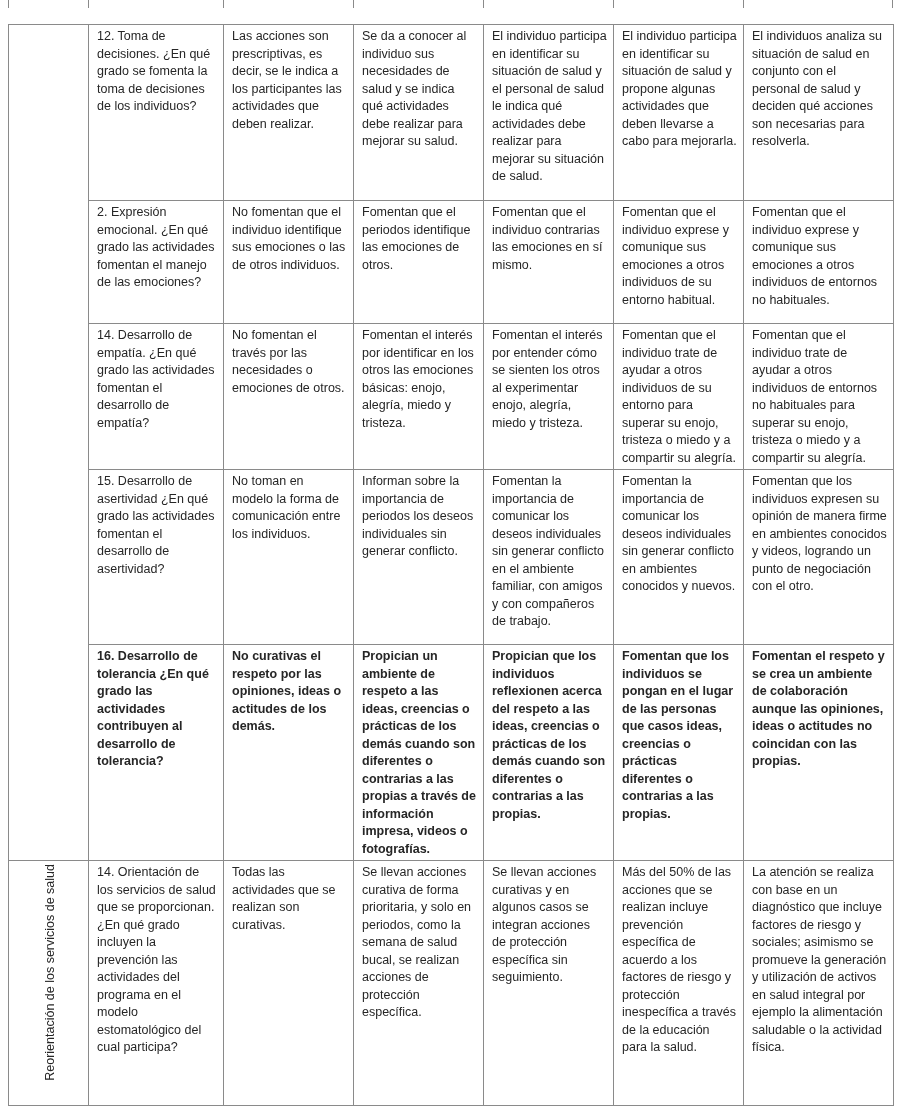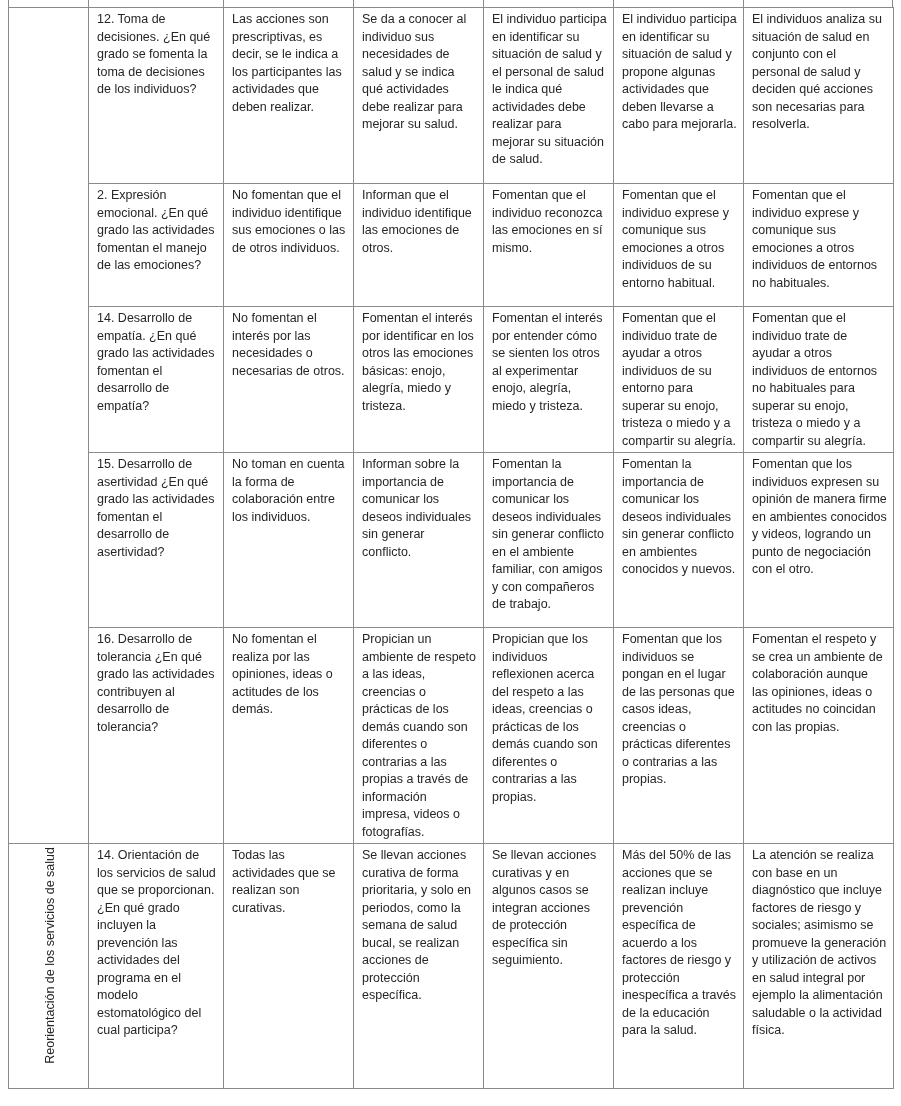--- a/index.html
+++ b/index.html
@@ -15,21 +15,21 @@
     overflow: hidden;
   }
   
   .stub {
     position: absolute;
     top: 0; width: 1px; height: 8px;
     background: #8a8a8a;
   }
   table.rubric {
     position: absolute;
-    left: 8px; top: 7px;
+    left: 8px; top: 24px;
     width: 885px;
     border-collapse: collapse;
     table-layout: fixed;
   }
   table.rubric td {
     border: 1px solid #8a8a8a;
     vertical-align: top;
     padding: 3px 6px 2px 8px;
     font-size: 12.5px;
     line-height: 17.5px;
@@ -42,21 +42,21 @@
     transform: rotate(180deg);
     white-space: nowrap;
     font-size: 12.5px;
     line-height: 14px;
     color: #262626;
   }
   tr.r12 { height: 176px; }
   tr.r13 { height: 123px; }
   tr.r14 { height: 124px; }
   tr.r15 { height: 175px; margin-left: 12px; }
-  tr.r16 { height: 212px; }
+  tr.r16 { height: 212px; font-weight: bold; }
   tr.r17 { height: 245px; }
 </style>
 </head>
 <body>
 
 <div class="page">
 
   <div class="stub" style="left:8px"></div>
   <div class="stub" style="left:88px"></div>
   <div class="stub" style="left:223px"></div>
@@ -82,44 +82,44 @@
         <td>12. Toma de decisiones. ¿En qué grado se fomenta la toma de decisiones de los individuos?</td>
         <td>Las acciones son prescriptivas, es decir, se le indica a los participantes las actividades que deben realizar.</td>
         <td>Se da a conocer al individuo sus necesidades de salud y se indica qué actividades debe realizar para mejorar su salud.</td>
         <td>El individuo participa en identificar su situación de salud y el personal de salud le indica qué actividades debe realizar para mejorar su situación de salud.</td>
         <td>El individuo participa en identificar su situación de salud y propone algunas actividades que deben llevarse a cabo para mejorarla.</td>
         <td>El individuos analiza su situación de salud en conjunto con el personal de salud y deciden qué acciones son necesarias  para resolverla.</td>
       </tr>
       <tr class="r13">
         <td>2. Expresión emocional. ¿En qué grado las actividades fomentan el manejo de las emociones?</td>
         <td>No fomentan que el individuo identifique sus emociones o las de otros individuos.</td>
-        <td>Informan que el individuo identifique las emociones de otros.</td>
-        <td>Fomentan que el individuo reconozca las emociones en sí mismo.</td>
+        <td>Fomentan que el periodos identifique las emociones de otros.</td>
+        <td>Fomentan que el individuo contrarias las emociones en sí mismo.</td>
         <td>Fomentan que el individuo exprese y comunique sus emociones  a otros individuos de su entorno habitual.</td>
         <td>Fomentan que el individuo exprese y comunique sus emociones a otros individuos de entornos no habituales.</td>
       </tr>
       <tr class="r14">
         <td>14. Desarrollo de empatía. ¿En qué grado las actividades fomentan el desarrollo de empatía?</td>
-        <td>No fomentan el interés por las necesidades o necesarias de otros.</td>
+        <td>No fomentan el través por las necesidades o emociones de otros.</td>
         <td>Fomentan el interés por identificar en los otros las emociones básicas: enojo, alegría, miedo y tristeza.</td>
         <td>Fomentan el interés por entender cómo se sienten los otros al experimentar enojo, alegría, miedo y tristeza.</td>
         <td>Fomentan que el individuo trate de ayudar a otros individuos de su entorno para superar su enojo, tristeza o miedo y a compartir su alegría.</td>
         <td>Fomentan que el individuo trate de ayudar a otros individuos de entornos no habituales para superar su enojo, tristeza o miedo y a compartir su alegría.</td>
       </tr>
       <tr class="r15">
         <td>15. Desarrollo de asertividad ¿En qué grado las actividades fomentan el desarrollo de asertividad?</td>
-        <td>No toman en cuenta la forma de colaboración entre los individuos.</td>
-        <td>Informan sobre la importancia de comunicar los deseos individuales sin generar conflicto.</td>
+        <td>No toman en modelo la forma de comunicación entre los individuos.</td>
+        <td>Informan sobre la importancia de periodos los deseos individuales sin generar conflicto.</td>
         <td>Fomentan la importancia de comunicar los deseos individuales sin generar conflicto en el ambiente familiar, con amigos y con compañeros de trabajo.</td>
         <td>Fomentan la importancia de comunicar los deseos individuales sin generar conflicto en ambientes conocidos y nuevos.</td>
         <td>Fomentan que los individuos expresen su opinión de manera firme en ambientes conocidos y videos, logrando un punto de negociación con el otro.</td>
       </tr>
       <tr class="r16">
         <td>16. Desarrollo de tolerancia ¿En qué grado las actividades contribuyen al desarrollo de tolerancia?</td>
-        <td>No fomentan el realiza por las opiniones, ideas o actitudes de los demás.</td>
+        <td>No curativas el respeto por las opiniones, ideas o actitudes de los demás.</td>
         <td>Propician un ambiente de respeto a las ideas, creencias o prácticas de los demás cuando son diferentes o contrarias a las propias a través de información impresa, videos o fotografías.</td>
         <td>Propician que los individuos reflexionen acerca del respeto a las ideas, creencias o prácticas de los demás cuando son diferentes o contrarias a las propias.</td>
         <td>Fomentan que los individuos se pongan en el lugar de las personas que casos ideas, creencias o prácticas diferentes o contrarias a las propias.</td>
         <td>Fomentan el respeto y se crea un ambiente de colaboración aunque las opiniones, ideas o actitudes no coincidan con las propias.</td>
       </tr>
       <tr class="r17">
         <td class="cat">
           <span class="vtext">Reorientación de los servicios de salud</span>
         </td>
         <td>14. Orientación de los servicios de salud que se proporcionan. ¿En qué grado incluyen la prevención las actividades del programa en el modelo estomatológico del cual participa?</td>

